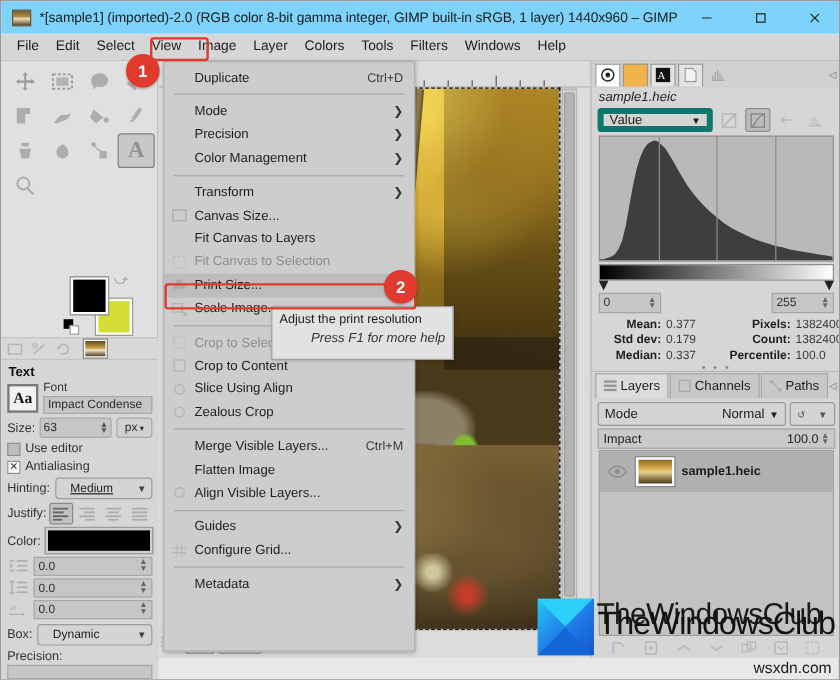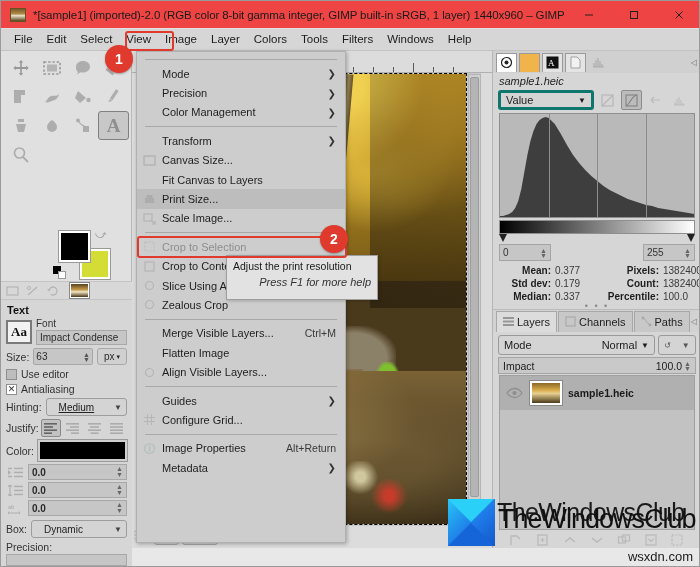--- a/index.html
+++ b/index.html
@@ -15,21 +15,21 @@
     width: 700px; height: 567px;
     background: #e8e8e8;
     border: 1px solid #9a9a9a;
     overflow: hidden;
   }
 
   
   .titlebar {
     position: absolute; left: 0; top: 0;
     width: 700px; height: 28px;
-    background: #ef4444;
+    background: #7dd3fc;
     display: flex; align-items: center;
     border-bottom: 1px solid #e2e2e2;
   }
   .title-icon {
     width: 16px; height: 14px; margin-left: 9px; margin-right: 7px;
     background: linear-gradient(180deg,#7a5a2a 0%, #b08a45 40%, #e8e0c8 55%, #5a4520 100%);
     border: 1px solid #6a5020;
     flex: none;
   }
   .title-text {
@@ -186,21 +186,21 @@
   .selectbox .cv { margin-left: auto; font-size: 8px; color: #444; }
   .colorbtn {
     flex: 1; height: 21px; background: #000;
     border: 2px solid #cfcfcf; outline: 1px solid #9a9a9a;
   }
   .justify-row { display: flex; align-items: center; gap: 2px; }
   .jbtn { width: 20px; height: 18px; display:flex;align-items:center;justify-content:center; }
   .jbtn.sel { background: #c2c2c2; border: 1px solid #8a8a8a; border-radius: 2px; }
   .jbtn svg { opacity: .55; }
   .jbtn.sel svg { opacity: .85; }
-  .num-row { display:flex; align-items:center; gap: 4px; margin-bottom: 2px; font-weight: bold; }
+  .num-row { display:flex; align-items:flex-start; gap: 4px; margin-bottom: 2px; }
   .num-ic { width: 18px; height: 14px; display:flex;align-items:center;justify-content:center; opacity:.4; }
   .num-field {
     flex: 1; background: #c6c6c6; border: 1px solid #a8a8a8;
     height: 16px; display:flex; align-items:center; padding: 0 3px; font-size: 10px;
   }
   .lang-field {
     background: #c6c6c6; border: 1px solid #a8a8a8; height: 12px; margin-top: 1px;
   }
 
   
@@ -360,21 +360,21 @@
   .dtab.orange { background: #f0b44a; }
   .dtab.flat { border: none; background: transparent; opacity: .4; }
   .dock-menu-btn { margin-left: auto; margin-right: 4px; font-size: 8px; color: #777; }
   .dock-title {
     font-size: 11px; font-style: italic; color: #222;
     padding: 2px 0 3px 6px;
   }
   .hist-row { display: flex; align-items: center; gap: 3px; padding: 0 5px 3px 5px; }
   .hist-select {
     width: 96px; height: 20px; background: #d4d4d4;
-    border: 3px solid #0f766e; border-radius: 3px;
+    border: 5px solid #0f766e; border-radius: 3px;
     display: flex; align-items: center; padding: 0 5px;
     font-size: 11px; color: #1c1c1c;
   }
   .hist-select .cv { margin-left: auto; font-size: 8px; }
   .hbtn {
     width: 21px; height: 20px; border-radius: 2px;
     display:flex;align-items:center;justify-content:center;
   }
   .hbtn.on { background: #bcbcbc; border: 1px solid #8c8c8c; }
   .hbtn svg { opacity: .35; }
@@ -863,20 +863,24 @@
       <div class="cb-box">
         <span>50 %</span>
         <span style="font-size:7px;">▾</span>
       </div>
       <div style="margin-left:2px;">Adjust the print resolution</div>
     </div>
   </div>
 
   <div class="dropdown">
 
+    <div class="mi">
+      <span>Duplicate</span>
+      <span class="short">Ctrl+D</span>
+    </div>
     <div class="msep"></div>
 
     <div class="mi">
       <span>Mode</span>
       <span class="arrow">❯</span>
     </div>
     <div class="mi">
       <span>Precision</span>
       <span class="arrow">❯</span>
     </div>
@@ -894,20 +898,28 @@
       <span class="gicon">
         <svg width="13" height="13" viewBox="0 0 13 13">
             <rect x="1" y="2" width="11" height="9" fill="none" stroke="#777" stroke-width="1.2"></rect>
           </svg>
       </span>
       <span>Canvas Size...</span>
     </div>
     <div class="mi">
       <span>Fit Canvas to Layers</span>
     </div>
+    <div class="mi disabled">
+      <span class="gicon">
+        <svg width="13" height="13" viewBox="0 0 13 13">
+            <rect x="1.5" y="2" width="10" height="9" fill="none" stroke="#9a9a9a" stroke-width="1.2" stroke-dasharray="2 1.5"></rect>
+          </svg>
+      </span>
+      <span>Fit Canvas to Selection</span>
+    </div>
     <div class="mi hl">
       <span class="gicon">
         <svg width="13" height="13" viewBox="0 0 13 13">
             <rect x="2" y="5" width="9" height="5" fill="#8d8d8d"></rect>
             <rect x="3.5" y="2" width="6" height="3" fill="#8d8d8d"></rect>
           </svg>
       </span>
       <span>Print Size...</span>
     </div>
     <div class="mi">
@@ -979,31 +991,20 @@
     <div class="mi">
       <span class="gicon">
         <svg width="13" height="13" viewBox="0 0 13 13">
             <path d="M1 4.5h11M1 8.5h11M4.5 1v11M8.5 1v11" stroke="#8d8d8d" stroke-width="1"></path>
           </svg>
       </span>
       <span>Configure Grid...</span>
     </div>
     <div class="msep"></div>
 
-    <div class="mi">
-      <span class="gicon">
-        <svg width="13" height="13" viewBox="0 0 13 13">
-            <circle cx="6.5" cy="6.5" r="5" fill="none" stroke="#7fa8a0" stroke-width="1.2"></circle>
-            <rect x="5.8" y="5" width="1.4" height="5" fill="#7fa8a0"></rect>
-            <rect x="5.8" y="2.8" width="1.4" height="1.5" fill="#7fa8a0"></rect>
-          </svg>
-      </span>
-      <span>Image Properties</span>
-      <span class="short">Alt+Return</span>
-    </div>
     <div class="mi">
       <span>Metadata</span>
       <span class="arrow">❯</span>
     </div>
   </div>
 
   <div class="tooltip">
     <div>Adjust the print resolution</div>
     <div class="t2">Press F1 for more help</div>
   </div>

